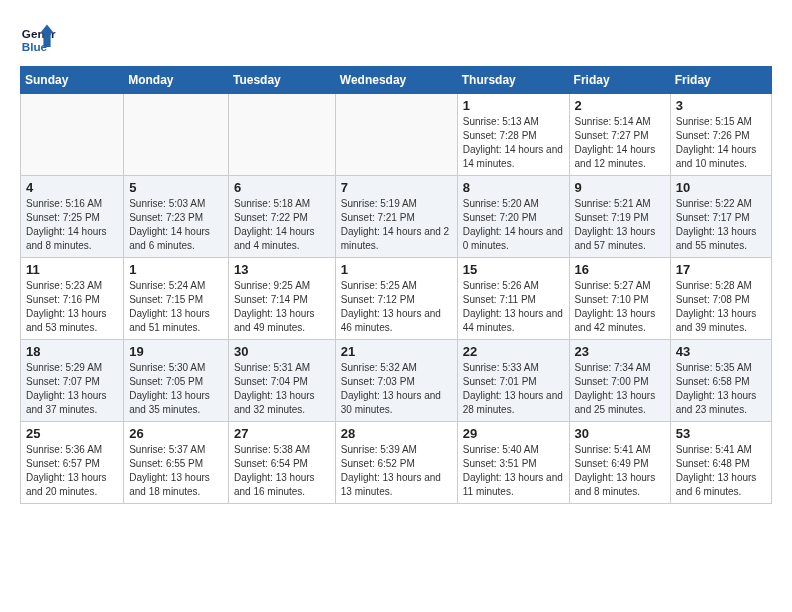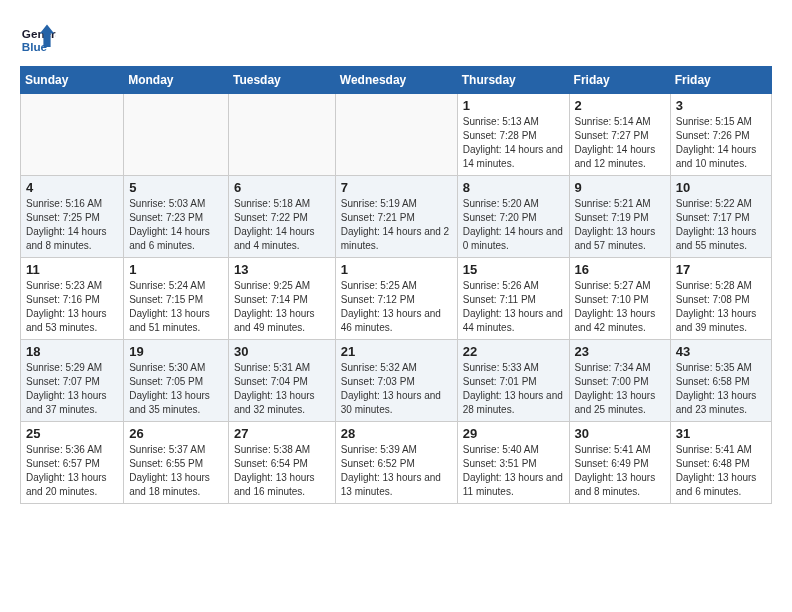--- a/index.html
+++ b/index.html
@@ -293,20 +293,20 @@
 Sunset: 3:51 PM
 Daylight: 13 hours and 11 minutes.</div>
         </td>
         <td>
           <div class="day-number">30</div>
           <div class="day-info">Sunrise: 5:41 AM
 Sunset: 6:49 PM
 Daylight: 13 hours and 8 minutes.</div>
         </td>
         <td>
-          <div class="day-number">31</div>
+          <div class="day-number">53</div>
           <div class="day-info">Sunrise: 5:41 AM
 Sunset: 6:48 PM
 Daylight: 13 hours and 6 minutes.</div>
         </td>
       </tr>
     </tbody>
 </table>
 
 </body></html>

